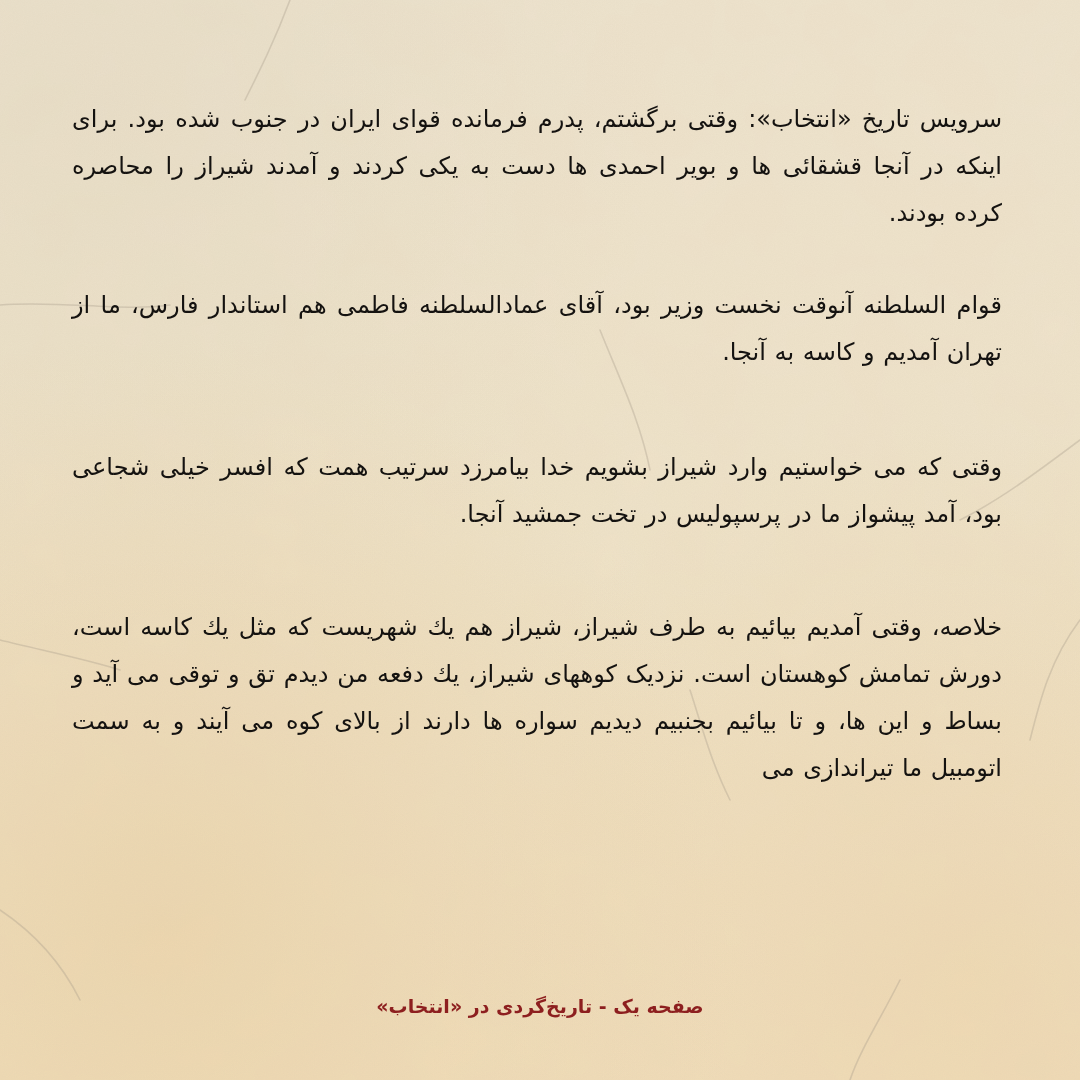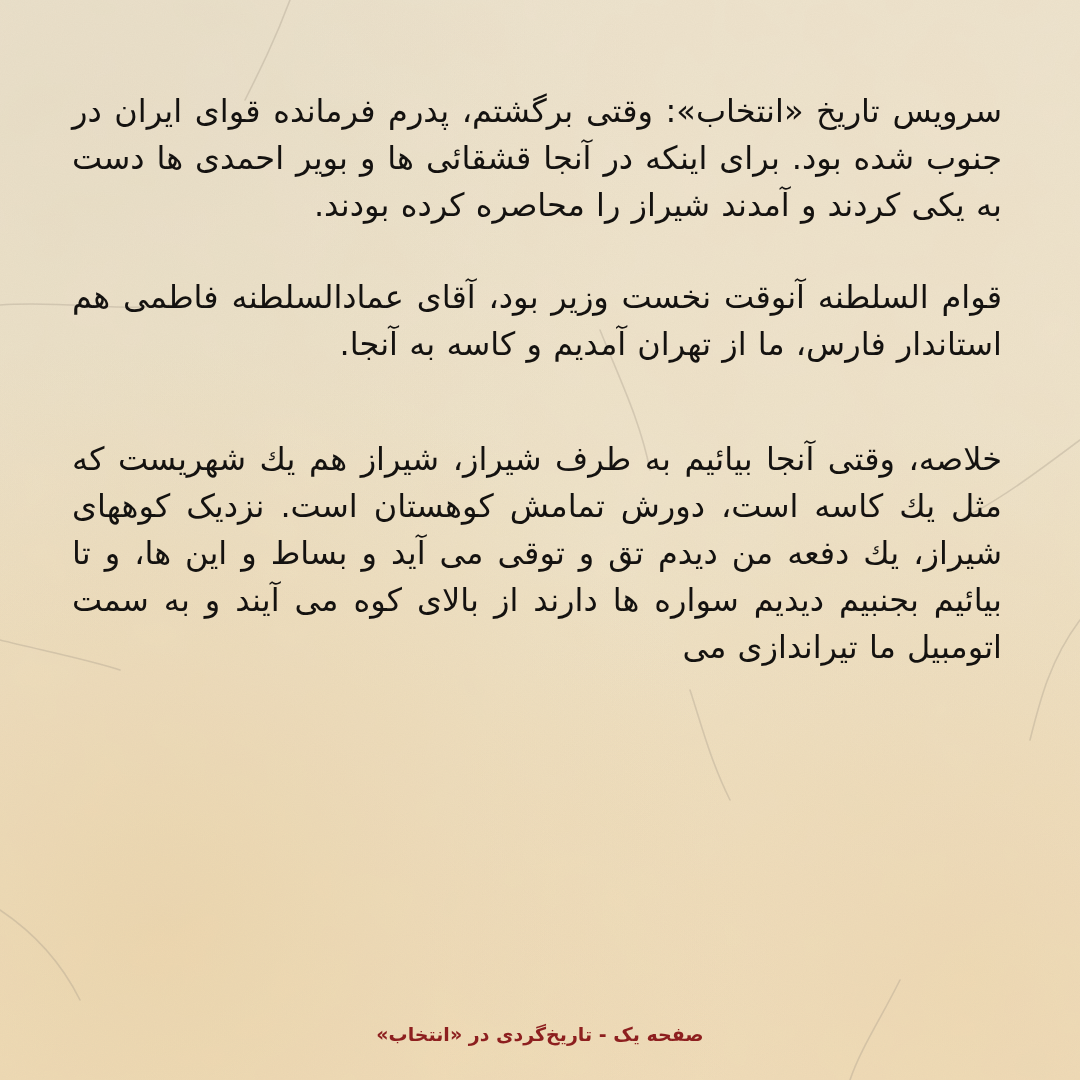--- a/index.html
+++ b/index.html
@@ -26,42 +26,41 @@
     }
     .page {
       position: absolute;
       left: 72px;
       right: 78px;
       top: 88px;
       direction: rtl;
       color: #141210;
     }
     .para {
-      font-size: 32px;
+      font-size: 24px;
       line-height: 47px;
       text-align: justify;
       text-align-last: right;
-      margin: 0 0 45px 0;
+      margin: 8px 0 45px 0;
       letter-spacing: 0;
       word-spacing: 1px;
     }
     .para.p2 { margin-bottom: 68px; }
     .para.p3 { margin-bottom: 66px; }
     .footer {
       position: absolute;
       left: 0;
       right: 0;
       top: 992px;
       text-align: center;
       direction: rtl;
       color: #8d1f1f;
       font-weight: bold;
       font-size: 19px;
       line-height: 28px;
-      margin-top: 28px;
     }
   </style>
 </head>
 <body>
 
 <svg class="texture" width="1080" height="1080" viewBox="0 0 1080 1080" xmlns="http://www.w3.org/2000/svg">
   <defs>
     <filter id="grain" x="0" y="0" width="100%" height="100%">
       <feTurbulence type="fractalNoise" baseFrequency="0.9" numOctaves="3" seed="7" result="n"></feTurbulence>
       <feColorMatrix type="matrix" values="0 0 0 0 0.55  0 0 0 0 0.47  0 0 0 0 0.35  0 0 0 0.10 0"></feColorMatrix>
@@ -82,16 +81,17 @@
     <path d="M690 690 C 700 720, 710 760, 730 800"></path>
     <path d="M900 980 C 880 1020, 860 1050, 850 1080"></path>
     <path d="M1080 620 C 1050 660, 1040 700, 1030 740"></path>
     <path d="M0 910 C 30 930, 60 960, 80 1000"></path>
   </g>
 </svg>
 
 <main class="page">
   <p class="para p1">سرویس تاریخ «انتخاب»: وقتی برگشتم، پدرم فرمانده قوای ایران در جنوب شده بود. برای اینکه در آنجا قشقائی ها و بویر احمدی ها دست به یکی کردند و آمدند شیراز را محاصره کرده بودند.</p>
   <p class="para p2">قوام السلطنه آنوقت نخست وزیر بود، آقای عمادالسلطنه فاطمی هم استاندار فارس، ما از تهران آمدیم و کاسه به آنجا.</p>
-  <p class="para p4">خلاصه، وقتی آنجا بیائیم به طرف شیراز، شیراز هم یك شهریست که مثل یك کاسه است، دورش تمامش کوهستان است. نزدیک کوههای شیراز، یك دفعه من دیدم تق و توقی می آید و بساط و این ها، و تا بیائیم بجنبیم دیدیم سواره ها دارند از بالای کوه می آیند و به سمت اتومبیل ما تیراندازی می</p>
+  <p class="para p3">وقتی که می خواستیم وارد شیراز بشویم خدا بیامرزد سرتیب همت که افسر خیلی شجاعی بود، آمد پیشواز ما در پرسپولیس در تخت جمشید آنجا.</p>
+  <p class="para p4">خلاصه، وقتی آمدیم بیائیم به طرف شیراز، شیراز هم یك شهریست که مثل یك کاسه است، دورش تمامش کوهستان است. نزدیک کوههای شیراز، یك دفعه من دیدم تق و توقی می آید و بساط و این ها، و تا بیائیم بجنبیم دیدیم سواره ها دارند از بالای کوه می آیند و به سمت اتومبیل ما تیراندازی می</p>
 </main>
 
 <div class="footer">صفحه یک - تاریخ‌گردی در «انتخاب»</div>
 
 </body></html>

